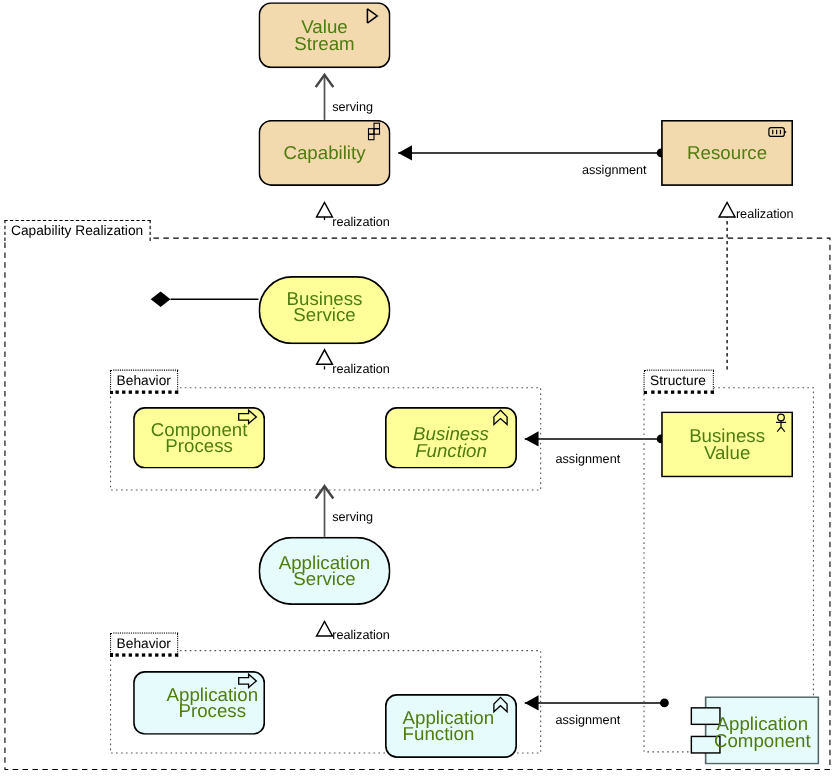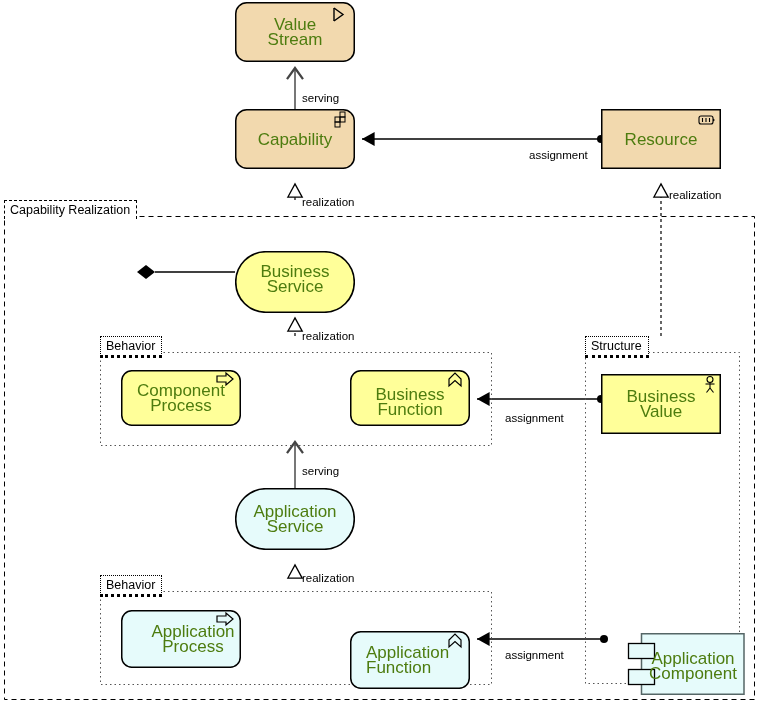--- a/index.html
+++ b/index.html
@@ -150,21 +150,21 @@
   <div class="node" style="left:121px;top:370px;width:120px;height:56px;">
     <svg width="120" height="56" style="position:absolute;left:0;top:0;">
       <rect x="0.75" y="0.75" width="118.5" height="54.5" rx="10" ry="10" fill="#ffff99" stroke="#000" stroke-width="1.5"></rect>
       <g>
         <path d="M96,6 L105,6 L105,3 L112,9 L105,15 L105,12 L96,12 z" fill="none" stroke="#000" stroke-width="1.2" stroke-linejoin="miter"></path>
       </g>
     </svg>
     <div class="nodelabel">Component Process</div>
   </div>
 
-  <div class="node" style="left:350px;top:370px;width:120px;height:64px;">
+  <div class="node" style="left:350px;top:370px;width:120px;height:64px;font-style:italic;">
     <svg width="120" height="56" style="position:absolute;left:0;top:0;">
       <rect x="0.75" y="0.75" width="118.5" height="54.5" rx="10" ry="10" fill="#ffff99" stroke="#000" stroke-width="1.5"></rect>
       <g>
         <path d="M99,16 L99,9 L105,3 L111,9 L111,16 L105,10.5 z" fill="none" stroke="#000" stroke-width="1.2" stroke-linejoin="miter"></path>
       </g>
     </svg>
     <div class="nodelabel">Business Function</div>
   </div>
 
   <div class="node" style="left:601px;top:374px;width:120px;height:60px;">

